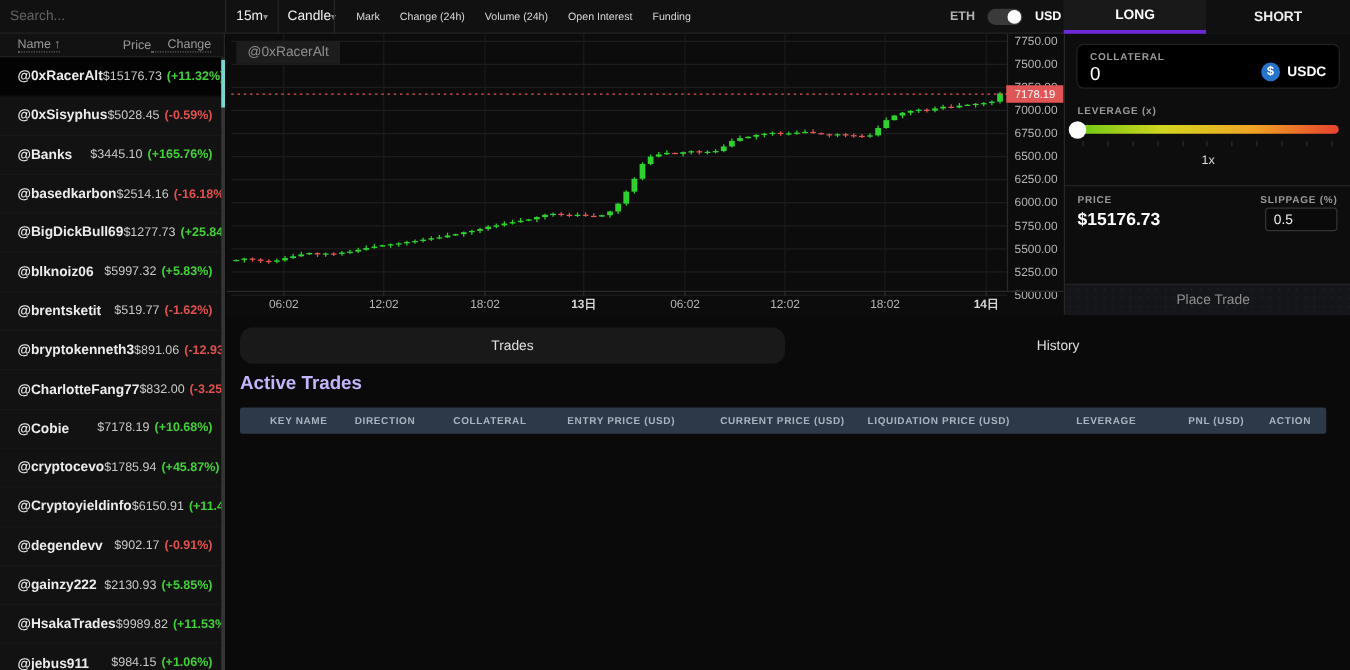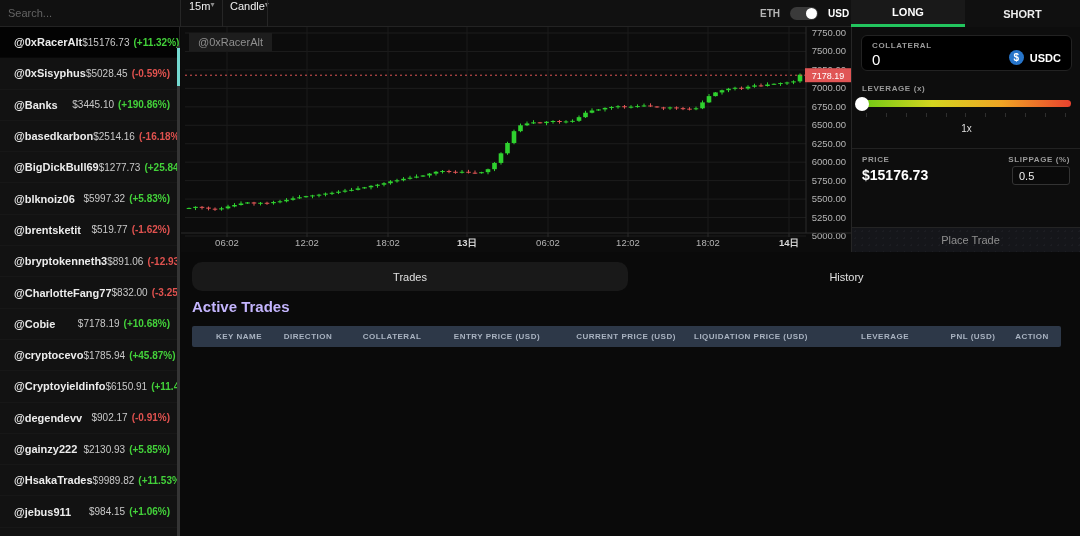--- a/index.html
+++ b/index.html
@@ -8,37 +8,37 @@
   .abs { position:absolute; }
 
   
   #topbar { left:0; top:0; width:1080px; height:27px; background:#111;
             border-bottom:1px solid #232323; z-index:5; }
   #search-input { position:absolute; left:0; top:0; width:178px; height:26px;
             background:transparent; border:none; outline:none; color:#ddd;
             font-size:11px; padding-left:8px; font-family:inherit; }
   #search-input::placeholder { color:#636363; }
   .vdiv { position:absolute; top:0; width:1px; height:27px; background:#262626; }
-  .tb-chip { position:absolute; top:0; height:26px; display:flex; align-items:flex-start;
+  .tb-chip { position:absolute; top:0; height:26px; display:flex; align-items:center;
              gap:0; color:#f0f0f0; font-size:11px; cursor:pointer; }
   .caret { color:#8a8a8a; font-size:8px; }
   #tb-items { position:absolute; left:285px; top:0; height:26px; display:flex;
               align-items:center; gap:16px; }
   #tb-items span { color:#d8d8d8; font-size:8.5px; cursor:pointer; }
   #currency-toggle { position:absolute; left:760px; top:0; height:26px; display:flex;
               align-items:center; gap:10px; }
   #currency-toggle .cur-label { font-size:10px; color:#c9c9c9; font-weight:bold;text-align:right; }
   #toggle-pill { width:28px; height:13px; background:#3a3a3a; border-radius:7px;
               position:relative; cursor:pointer; }
   #toggle-knob { position:absolute; right:1px; top:1px; width:11px; height:11px;
               background:#fff; border-radius:50%; }
   .side-tab { position:absolute; top:0; height:27px; display:flex; align-items:center;
               justify-content:center; font-size:11px; font-weight:bold; cursor:pointer; }
   #tab-long  { left:851px; width:114px; background:#191919; color:#fff;
-               border-bottom:3px solid #22c55e; }
+               border-bottom:3px solid #6d28d9; }
   #tab-short { left:965px; width:115px; background:#101010; color:#ededed; }
 
   
   #sidebar { left:0; top:27px; width:180px; height:509px; background:#121212;
              border-right:1px solid #262626; overflow:hidden; }
   #list-header { height:19px; display:flex; align-items:center; padding:0 10px 0 14px;
              border-bottom:1px solid #232323; color:#999; font-size:10px; }
   #col-name { flex:1; border-bottom:1px dotted #5a5a5a; width:max-content; flex:none; }
   #col-spacer { flex:1; }
   #col-price { width:52px; text-align:right; }
@@ -123,49 +123,62 @@
   <div class="tb-chip" style="left:189px">
     <span>15m</span>
     <span class="caret">▾</span>
   </div>
   <div class="vdiv" style="left:222px"></div>
   <div class="tb-chip" style="left:230px">
     <span>Candle</span>
     <span class="caret">▾</span>
   </div>
   <div class="vdiv" style="left:267px"></div>
+  <div id="tb-items">
+      <span>Mark</span>
+      <span>Change (24h)</span>
+      <span>Volume (24h)</span>
+      <span>Open Interest</span>
+      <span>Funding</span>
+    </div>
 
   <div id="currency-toggle">
     <span class="cur-label" style="color:#b5b5b5">ETH</span>
     <div id="toggle-pill">
       <div id="toggle-knob"></div>
     </div>
     <span class="cur-label" style="color:#fff">USD</span>
   </div>
   <div class="vdiv" style="left:851px"></div>
   <div id="tab-long" class="side-tab">LONG</div>
   <div id="tab-short" class="side-tab">SHORT</div>
 </div>
 
 <div id="sidebar" class="abs">
+  <div id="list-header">
+    <span id="col-name">Name ↑</span>
+    <span id="col-spacer"></span>
+    <span id="col-price">Price</span>
+    <span id="col-change">Change</span>
+  </div>
   <div id="token-list">
       <div class="t-row sel">
         <span class="t-name">@0xRacerAlt</span>
         <span class="t-price">$15176.73</span>
         <span class="t-chg pos">(+11.32%)</span>
       </div>
       <div class="t-row">
         <span class="t-name">@0xSisyphus</span>
         <span class="t-price">$5028.45</span>
         <span class="t-chg neg">(-0.59%)</span>
       </div>
       <div class="t-row">
         <span class="t-name">@Banks</span>
         <span class="t-price">$3445.10</span>
-        <span class="t-chg pos">(+190.86%)</span>
+        <span class="t-chg pos">(+165.76%)</span>
       </div>
       <div class="t-row">
         <span class="t-name">@basedkarbon</span>
         <span class="t-price">$2514.16</span>
         <span class="t-chg neg">(-16.18%)</span>
       </div>
       <div class="t-row">
         <span class="t-name">@BigDickBull69</span>
         <span class="t-price">$1277.73</span>
         <span class="t-chg pos">(+25.84%)</span>

